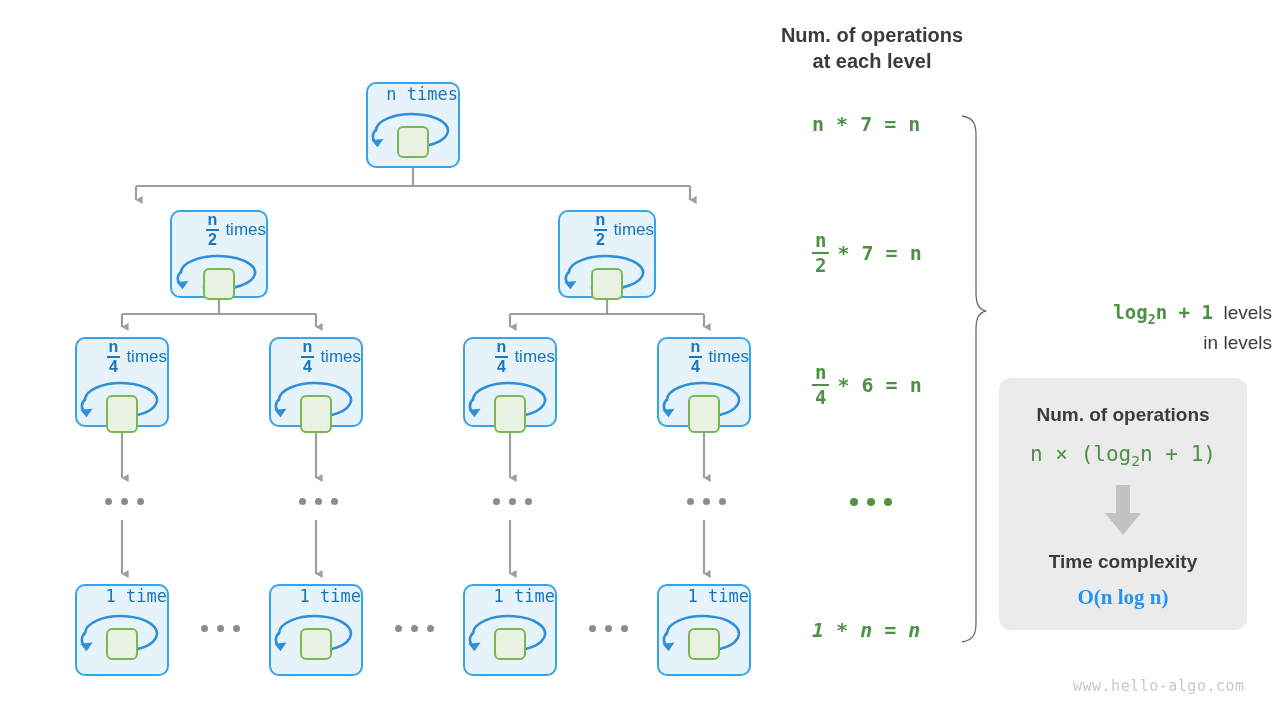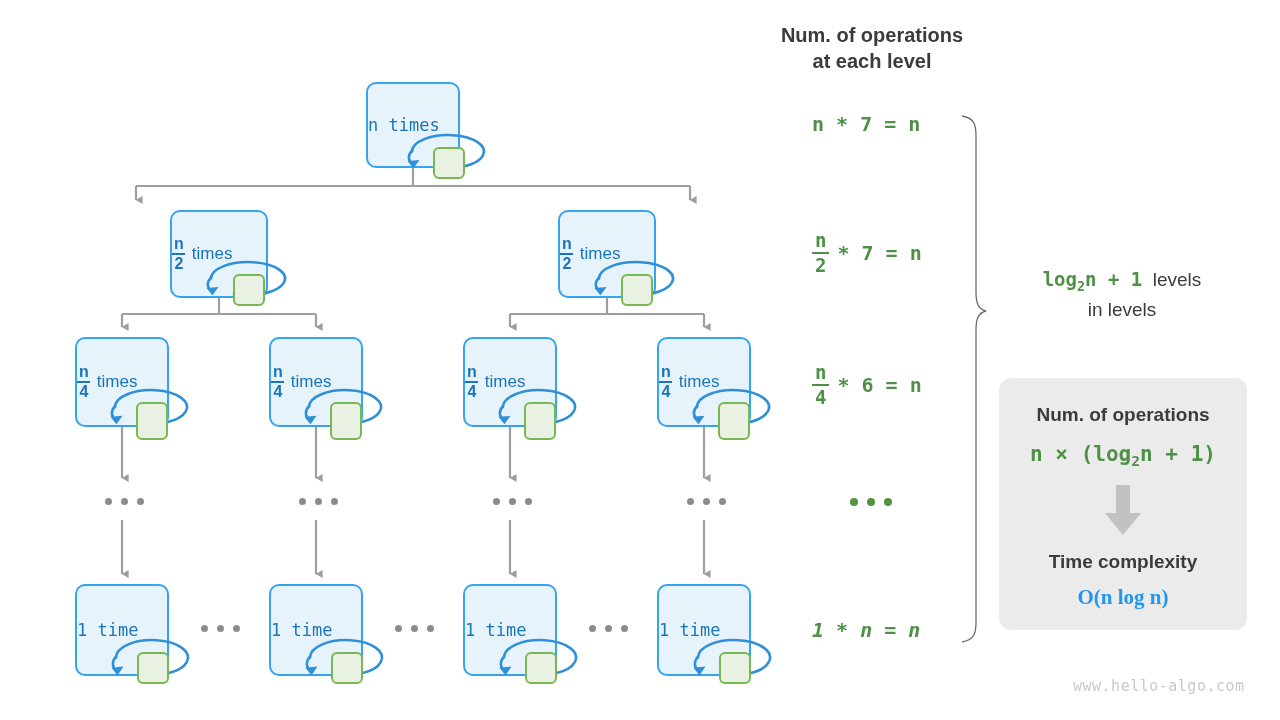--- a/index.html
+++ b/index.html
@@ -24,22 +24,22 @@
   }
 
   
   .node {
     position: absolute;
     box-sizing: border-box;
     background: #e7f3fb;
     border: 2px solid #36a3ef;
     border-radius: 10px;
     display: flex;
-    flex-direction: row;
-    align-items: center;
+    flex-direction: column;
+    align-items: flex-end;
     z-index: 4;
   }
   .node-label {
     display: flex;
     flex-direction: row;
     align-items: center;
     justify-content: center;
     color: #1a75bb;
     white-space: nowrap;
   }
@@ -163,21 +163,21 @@
     box-sizing: border-box;
   }
   .card-heading {
     font-weight: bold;
     color: #3b3b3b;
     font-size: 19px;
     text-align: center;
   }
   .card-formula {
     font-family: "DejaVu Sans Mono", monospace;
-    font-weight: bold;
+    font-weight: normal;
     color: #4e9146;
     font-size: 21px;
     text-align: center;
   }
   .card-result {
     font-family: Liberation Serif, serif;
     font-weight: bold;
     color: #2196f3;
     font-size: 21px;
     text-align: center;
@@ -523,21 +523,21 @@
       <div class="dots green" style="left: 850px; top: 498px;">
         <span></span>
         <span></span>
         <span></span>
       </div>
       <div class="op-row" style="left: 812px; top: 618px; font-style: italic;">
         <span>1 * n = n</span>
       </div>
     </div>
 
-  <div class="levels-text" style="left:972px; top:266px;">
+  <div class="levels-text" style="left:972px; top:299px;text-align:right;">
     <span class="green-mono"><span>log</span><sub>2</sub><span>n + 1</span></span>&nbsp;
     <span>levels</span><br>
     <span>in levels</span>
   </div>
 
   <div class="card" style="left:999px; top:378px; width:248px; height:252px; padding-top:26px;">
     <div class="card-heading">Num. of operations</div>
     <div class="card-formula" style="margin-top:16px;"><span>n × (log</span><sub>2</sub><span>n + 1)</span></div>
     <svg width="42" height="56" style="margin-top:14px;">
       <path d="M14,2 L28,2 L28,30 L39,30 L21,52 L3,30 L14,30 Z" fill="#c2c2c2"></path>

